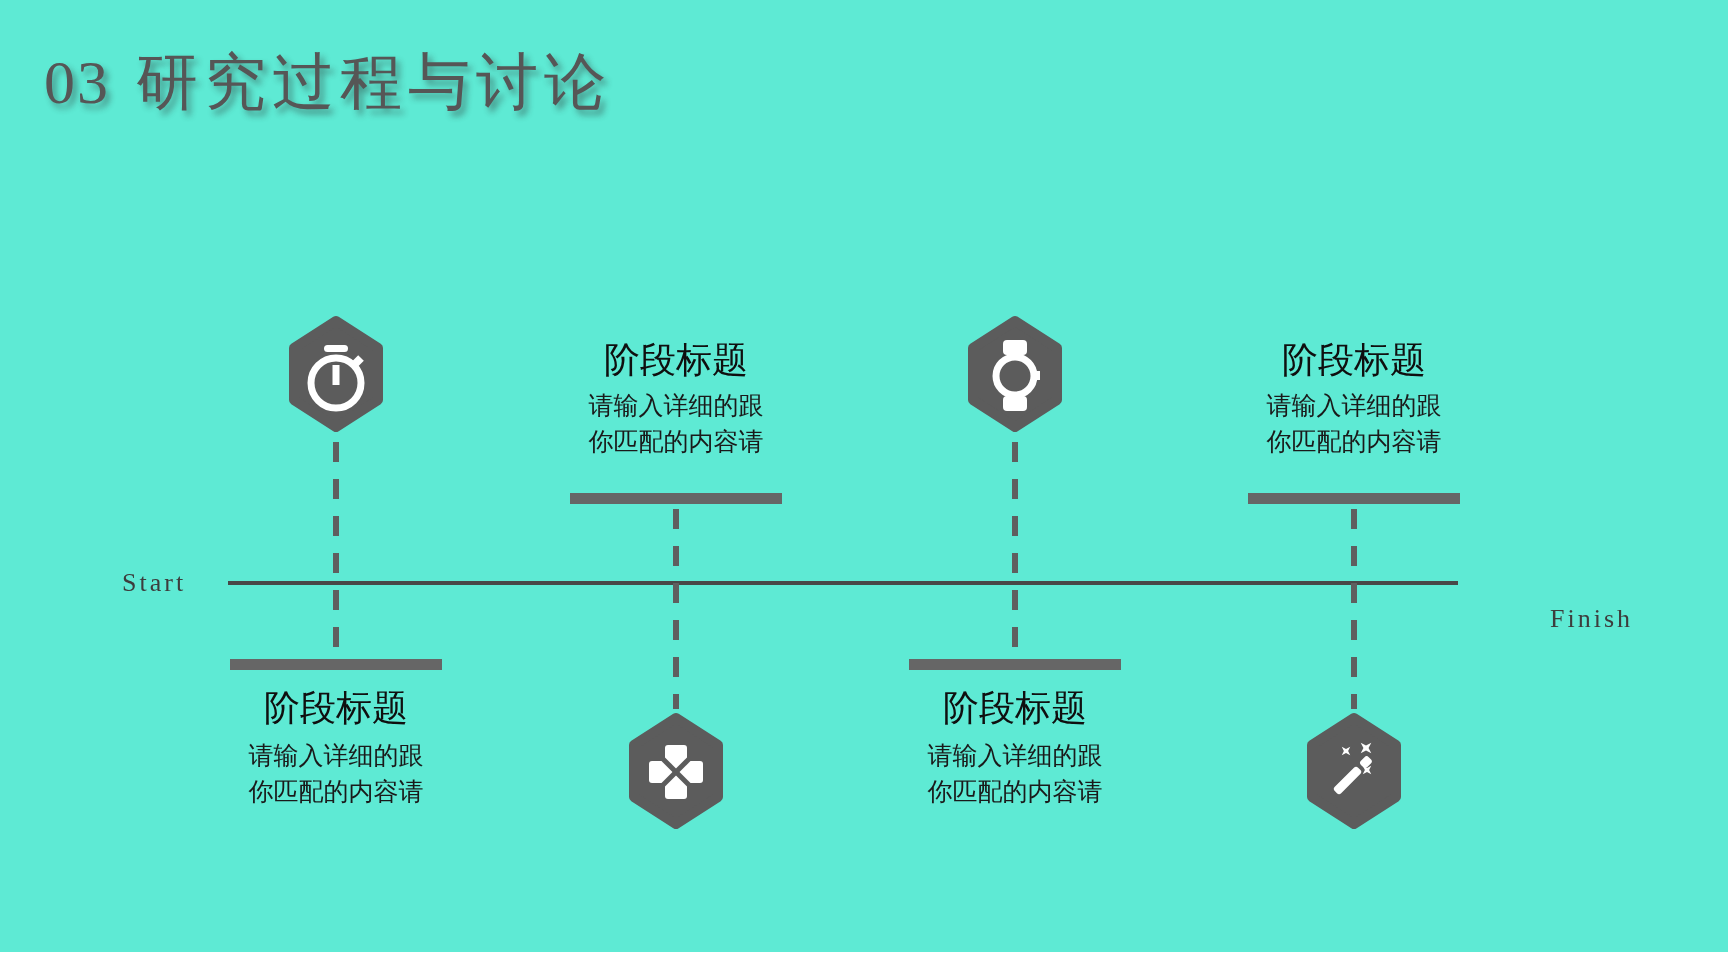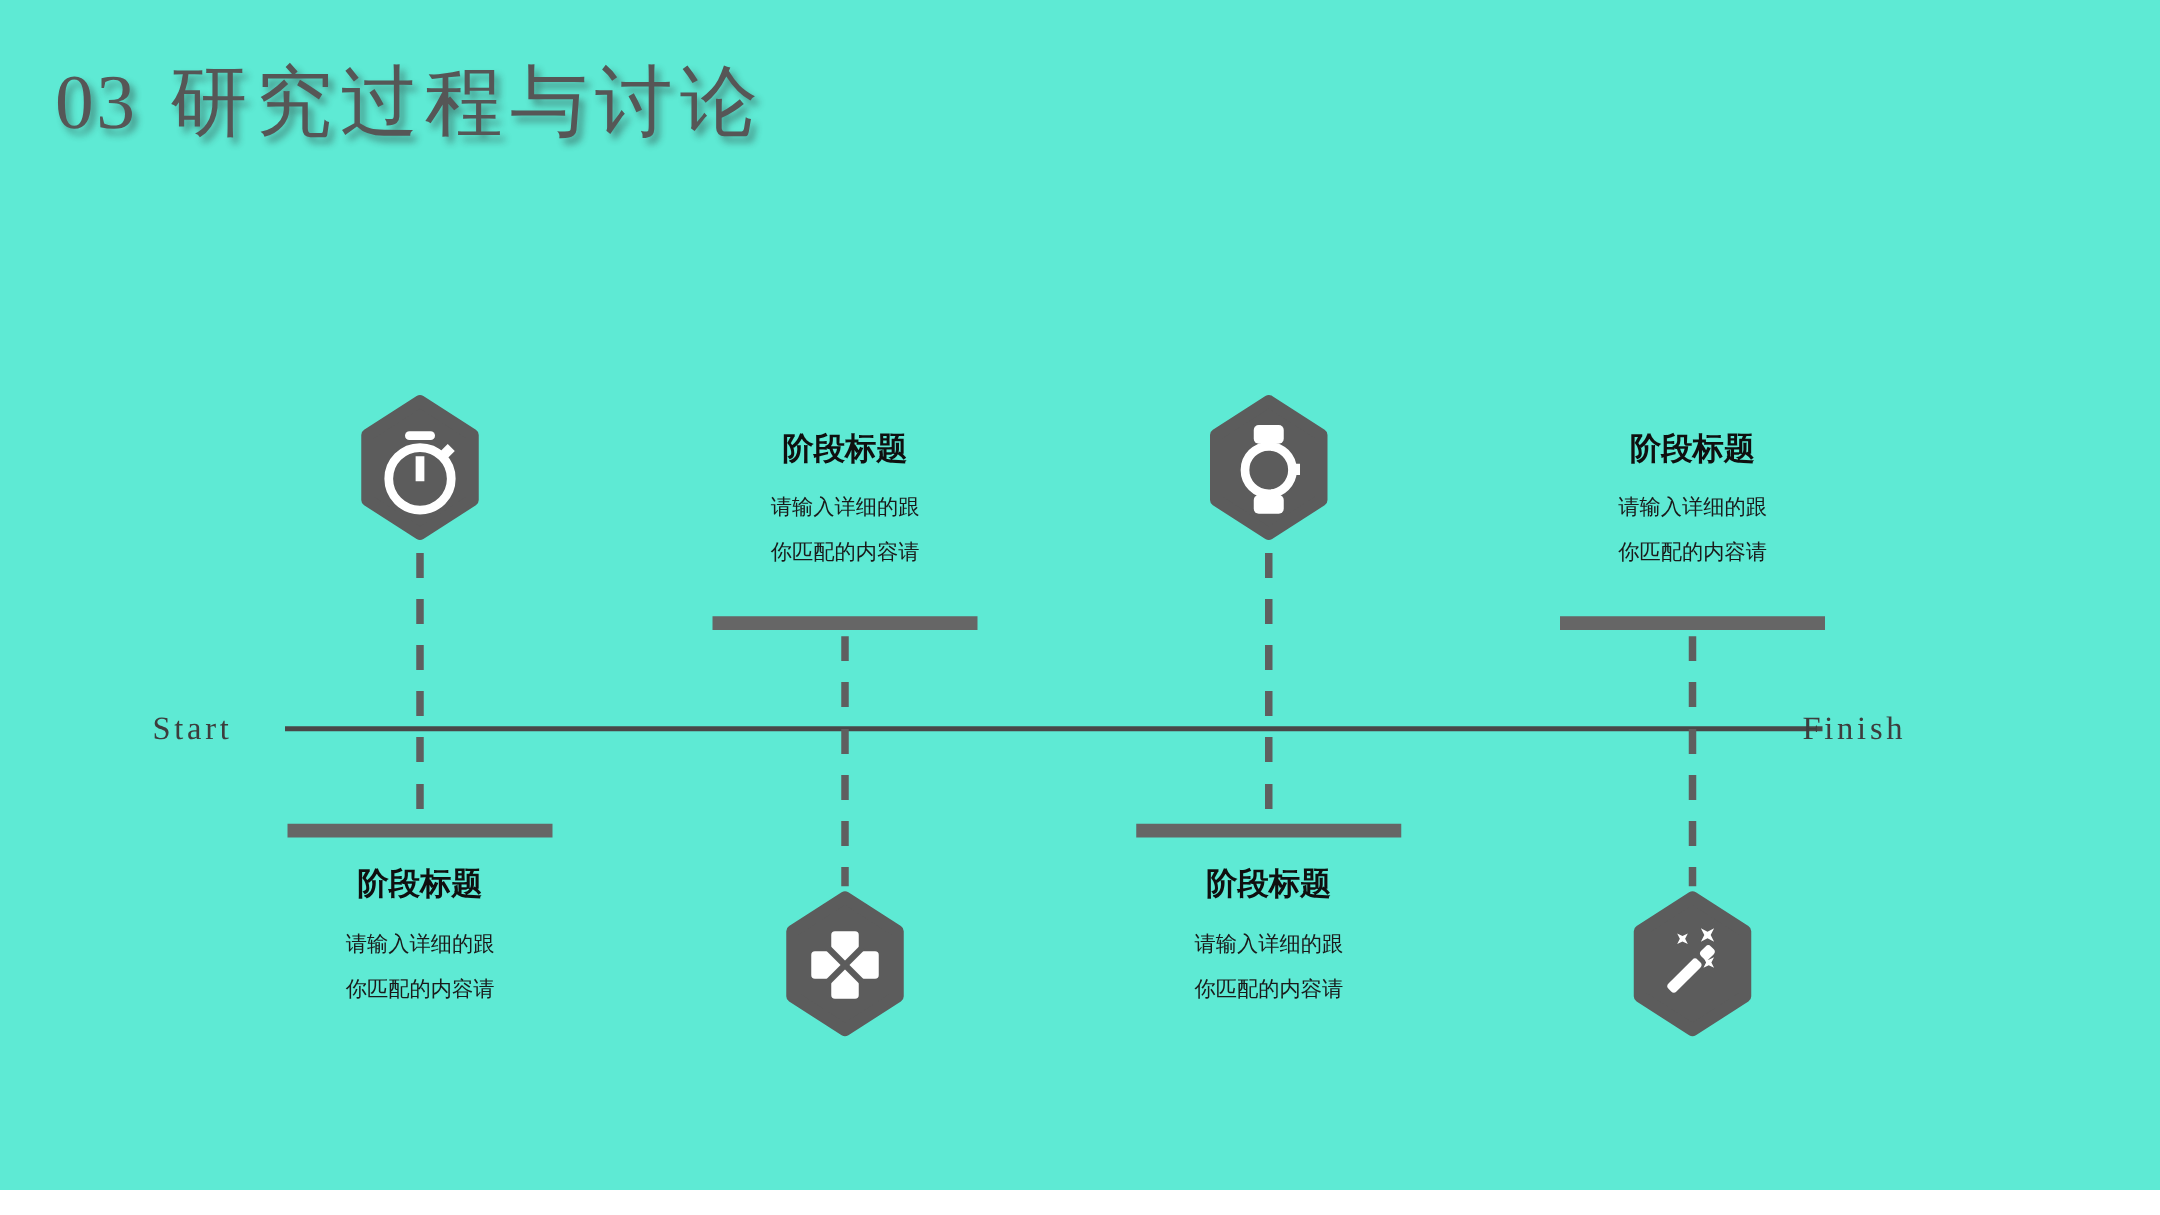--- a/index.html
+++ b/index.html
@@ -15,21 +15,21 @@
     text-shadow:4px 5px 6px rgba(40,40,40,0.45);
   }
   .slide-title .num{margin-right:26px;letter-spacing:2px;}
   
   .timeline{position:absolute;left:228px;top:581px;width:1230px;height:4px;background:#484848;}
   .endlabel{
     position:absolute;top:568px;font-family:"Liberation Serif","DejaVu Serif",serif;
     font-size:26px;color:#3d3d3d;letter-spacing:3px;white-space:nowrap;
   }
   .endlabel.start{left:122px;}
-  .endlabel.finish{left:1442px;}
+  .endlabel.finish{left:1550px;margin-top:36px;}
   
   .column{position:absolute;top:0;width:260px;height:972px;}
   .col1{left:206px;} .col2{left:546px;} .col3{left:885px;} .col4{left:1224px;}
   .hex{position:absolute;left:78px;}
   .hex-top{top:315px;}
   .hex-bottom{top:712px;}
   .hexpoly{fill:#5c5c5c;stroke:#5c5c5c;stroke-width:10;stroke-linejoin:round;}
   .dash{
     position:absolute;left:127px;width:6px;
     background:repeating-linear-gradient(to bottom,#5f5f5f 0px,#5f5f5f 20px,transparent 20px,transparent 37px);
@@ -37,25 +37,25 @@
   .dash-from-top{top:442px;height:212px;}   
   .dash-from-bar{top:509px;height:200px;}   
   .bar{position:absolute;left:24px;width:212px;height:11px;background:#666666;}
   .bar-top{top:493px;}
   .bar-bottom{top:659px;}
   .textblock{position:absolute;left:0;width:260px;text-align:center;}
   .tb-top{top:334px;}
   .tb-bottom{top:682px;}
   .stage-title{
     font-family:"Liberation Serif","DejaVu Serif",serif;
-    font-size:25px;line-height:52px;font-weight:bold;color:#0f0f0f;white-space:nowrap;
+    font-size:36px;line-height:52px;font-weight:normal;color:#0f0f0f;white-space:nowrap;
   }
   .stage-desc{
     font-family:"Liberation Serif","DejaVu Serif",serif;
-    font-size:17px;line-height:36px;color:#1a1a1a;white-space:nowrap;
+    font-size:25px;line-height:36px;color:#1a1a1a;white-space:nowrap;
   }
   .tb-top .stage-title{margin-bottom:2px;}
   .tb-bottom .stage-title{margin-bottom:4px;}
 </style>
 </head>
 <body>
 
 <div id="slide">
 
   <div class="slide-title">

